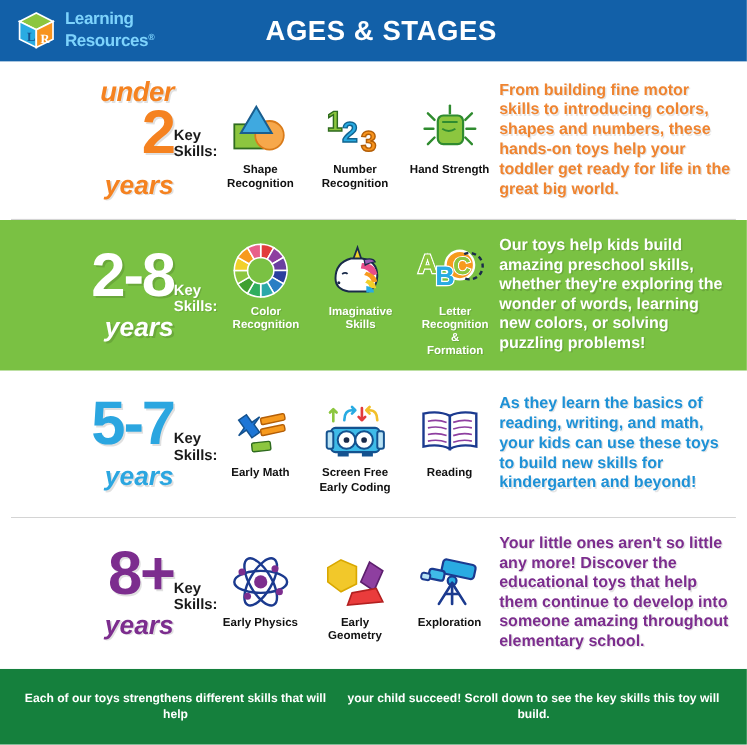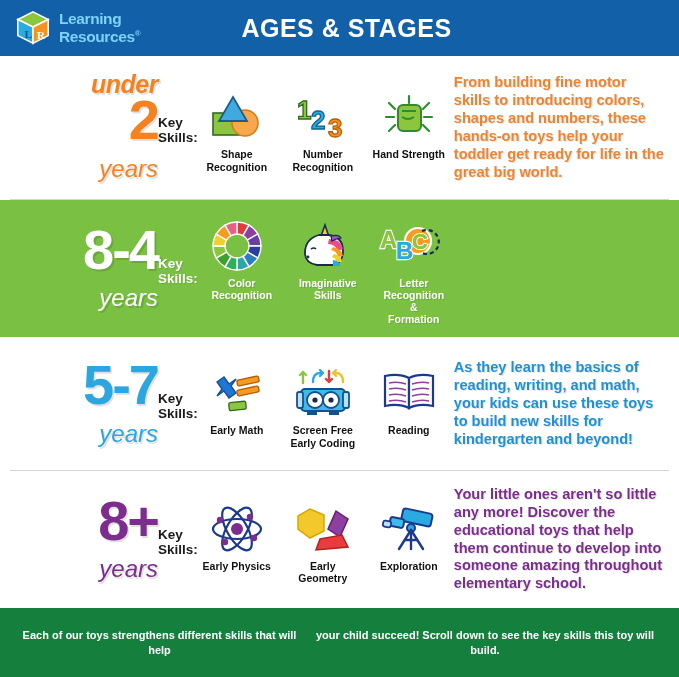--- a/index.html
+++ b/index.html
@@ -80,21 +80,21 @@
   }
   .age-big {
     font-size: 56px;
     font-weight: bold;
     letter-spacing: -2px;
     display: block;
   }
   .age-years {
     font-size: 24px;
     font-style: italic;
-    font-weight: normal;
+    font-weight: bold;
     display: block;
     margin-top: 13px;
   }
   .c-orange { color: #f58220; text-shadow: 1.5px 1.5px 0 rgba(0,0,0,0.12); }
   .c-white  { color: #ffffff; text-shadow: 2px 2px 0 rgba(0,0,0,0.13); }
   .c-blue   { color: #2ba6e0; text-shadow: 1.5px 1.5px 0 rgba(0,0,0,0.12); }
   .c-purple { color: #7c2d8e; text-shadow: 1.5px 1.5px 0 rgba(0,0,0,0.12); }
 
   
   .skills-col {
@@ -244,21 +244,21 @@
         </div>
       </div>
     </div>
 
     <div class="desc d-orange">From building fine motor skills to introducing colors, shapes and numbers, these hands-on toys help your toddler get ready for life in the great big world.</div>
     <div class="divider"></div>
   </div>
 
   <div class="section sec-2to4">
     <div class="age-block">
-      <span class="age-big c-white">8-4</span>
+      <span class="age-big c-white">2-8</span>
       <span class="age-years c-white">years</span>
     </div>
 
     <div class="skills-col">
       <div class="key-skills-label on-green">Key Skills:</div>
       <div class="skills-row">
         <div class="skill">
           <div class="skill-icon">
             <svg width="52" height="52" viewBox="0 0 52 52">
               <g transform="translate(26,26)">
@@ -307,20 +307,21 @@
               <text x="18" y="36" font-family="Liberation Sans, sans-serif" font-size="24" font-weight="bold" fill="#29abe2">B</text>
               <text x="34" y="26" font-family="Liberation Sans, sans-serif" font-size="22" font-weight="bold" fill="#8cc63f" stroke="#ffffff" stroke-width="2.2" paint-order="stroke">C</text>
               <text x="34" y="26" font-family="Liberation Sans, sans-serif" font-size="22" font-weight="bold" fill="#8cc63f">C</text>
             </svg>
           </div>
           <div class="skill-label on-green"><span>Letter<br>Recognition &amp;<br>Formation</span></div>
         </div>
       </div>
     </div>
 
+    <div class="desc d-white">Our toys help kids build amazing preschool skills, whether they're exploring the wonder of words, learning new colors, or solving puzzling problems!</div>
   </div>
 
   <div class="section sec-5to7">
     <div class="age-block">
       <span class="age-big c-blue">5-7</span>
       <span class="age-years c-blue">years</span>
     </div>
 
     <div class="skills-col">
       <div class="key-skills-label">Key Skills:</div>

